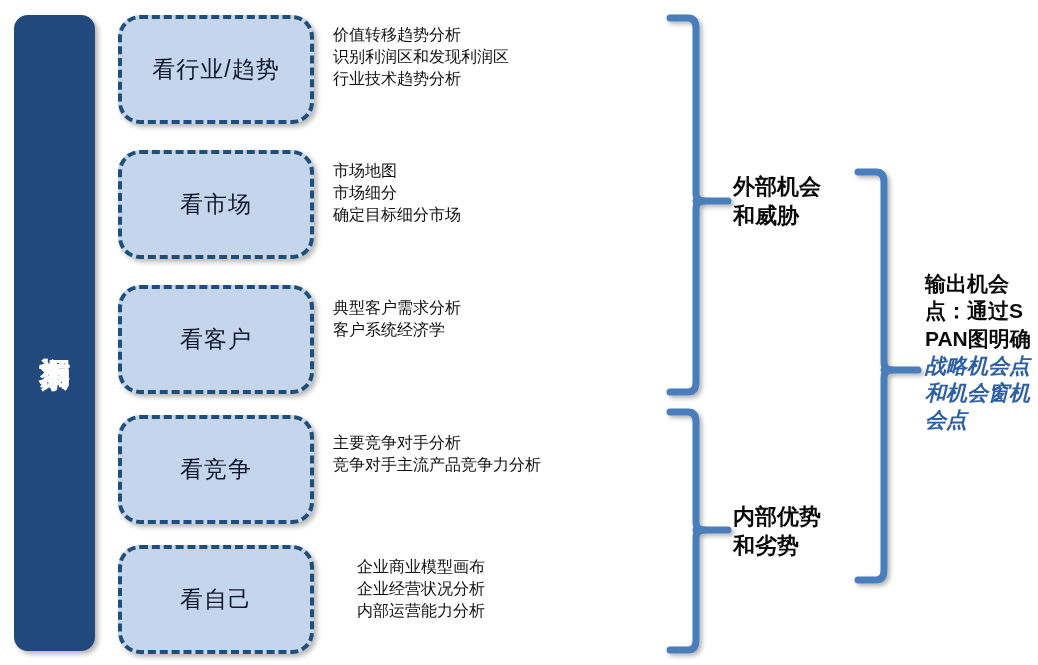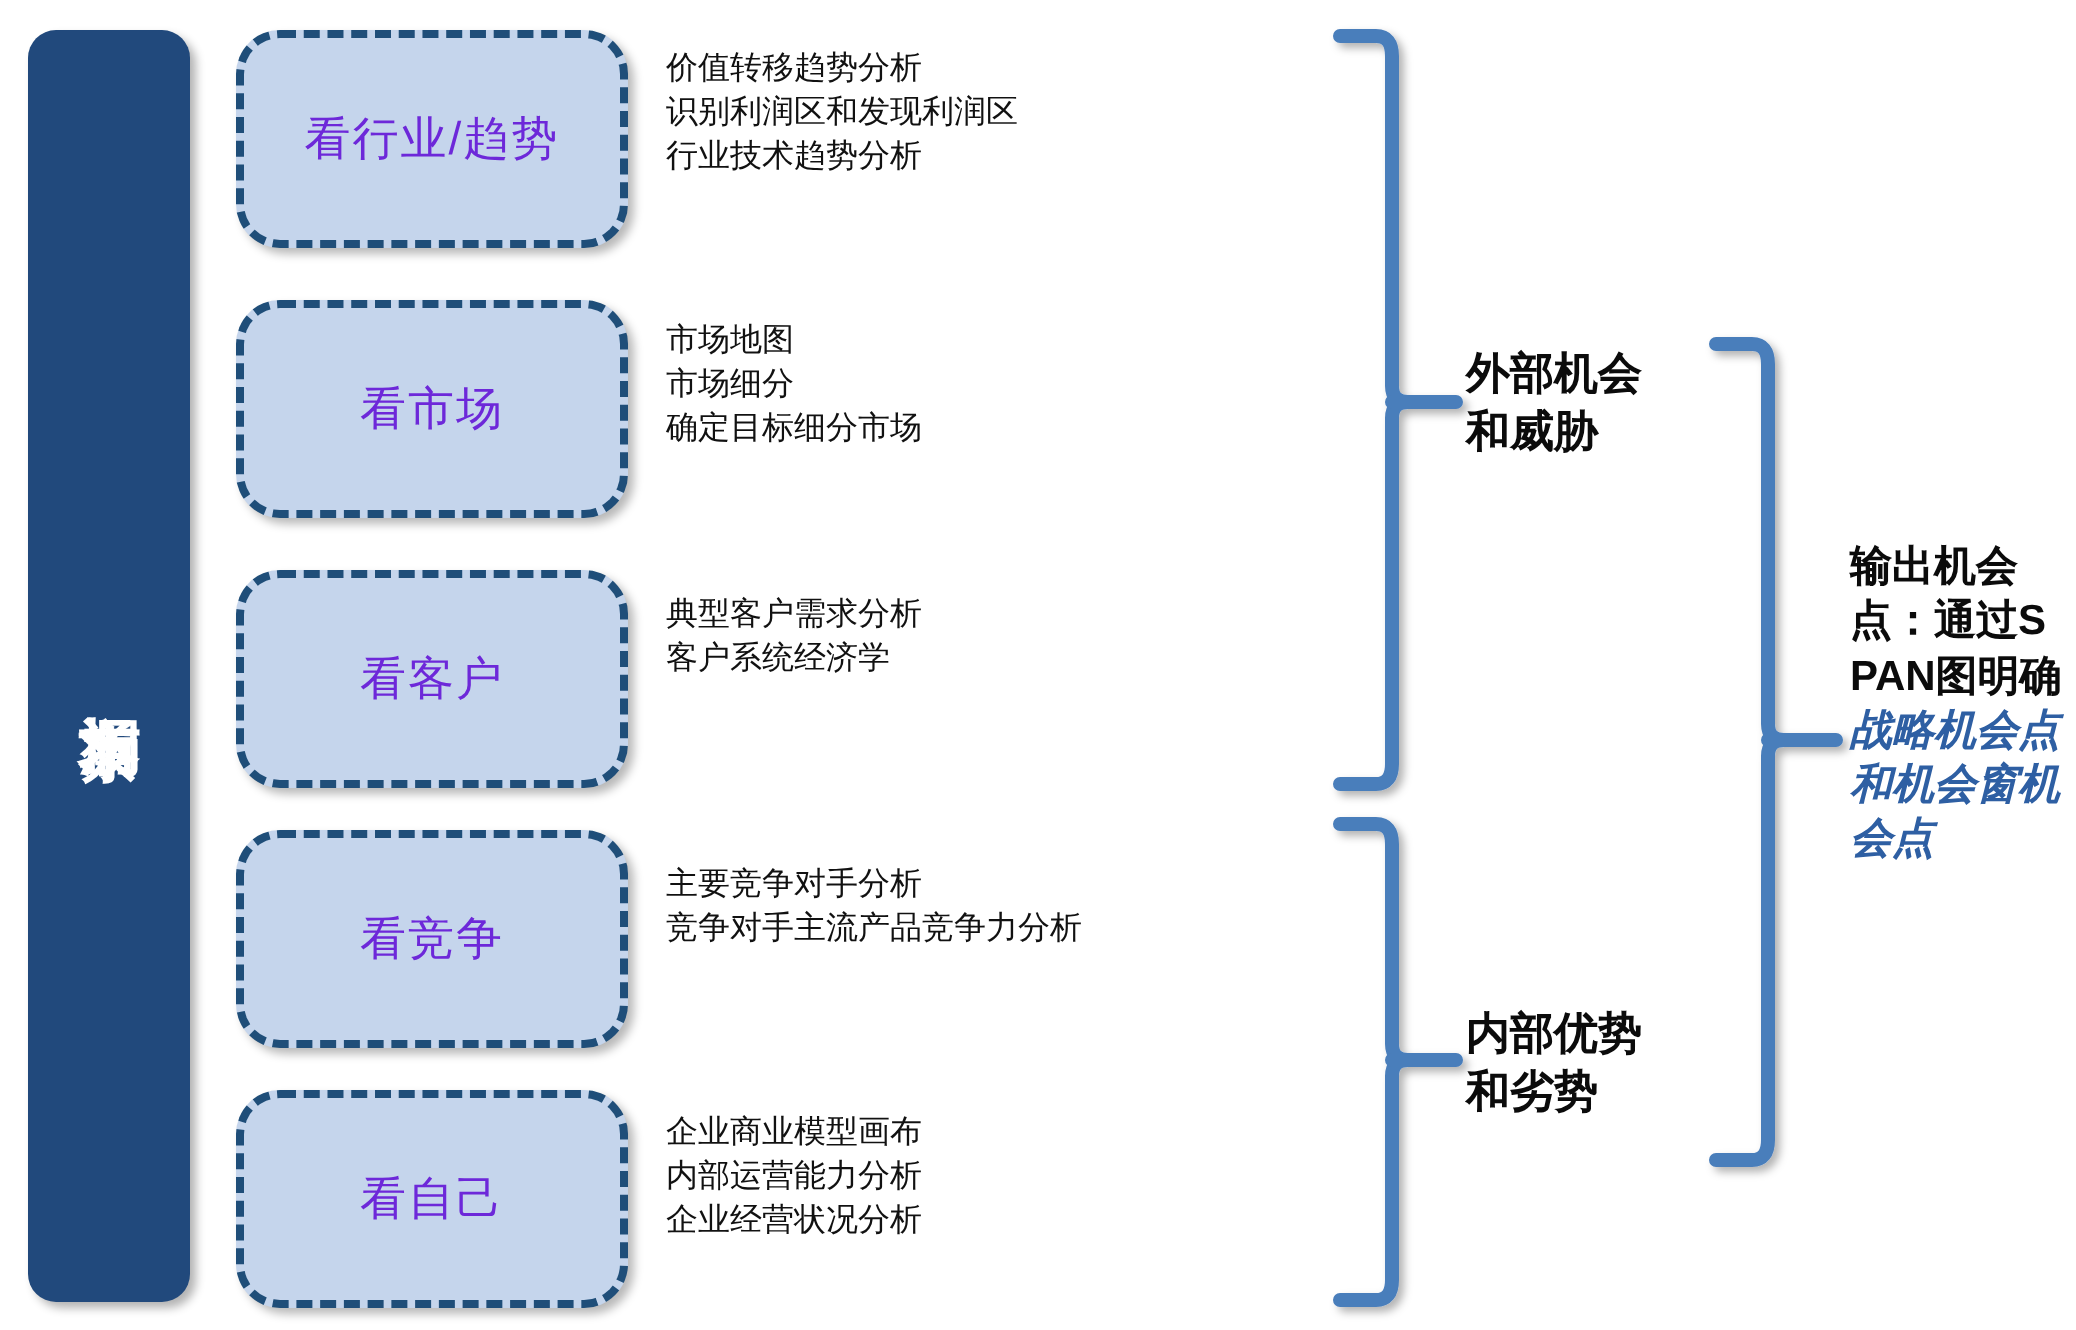--- a/index.html
+++ b/index.html
@@ -41,21 +41,21 @@
     width:196px;height:109px;
     background:#C5D5EC;
     border:4px dashed #1F4E79;
     border-radius:22px;
     box-sizing:border-box;
     box-shadow:3px 3px 5px rgba(0,0,0,.28);
     display:flex;align-items:center;justify-content:center;
   }
   .stage-box-label{
     font-size:23px;
-    color:#6d28d9;
+    color:#0f172a;
     letter-spacing:1px;
     white-space:nowrap;
   }
 
   
   .detail-block{
     position:absolute;
     left:333px;
     font-size:16px;
     line-height:1.37;
@@ -138,24 +138,24 @@
     <span class="stage-box-label">看竞争</span>
   </div>
   <div class="detail-block" style="top:432px;">
     <span class="detail-line">主要竞争对手分析</span>
     <span class="detail-line">竞争对手主流产品竞争力分析</span>
   </div>
 
   <div class="stage-box" style="top:545px;">
     <span class="stage-box-label">看自己</span>
   </div>
-  <div class="detail-block" style="top:556px;">
+  <div class="detail-block" style="top:556px;margin-left:24px;">
     <span class="detail-line">企业商业模型画布</span>
+    <span class="detail-line">企业经营状况分析</span>
     <span class="detail-line">内部运营能力分析</span>
-    <span class="detail-line">企业经营状况分析</span>
   </div>
 
   <svg class="brackets" viewBox="0 0 1038 665">
     <defs>
       <filter id="softshadow" x="-30%" y="-30%" width="180%" height="180%">
         <feDropShadow dx="2.5" dy="2.5" stdDeviation="2" flood-color="#000000" flood-opacity="0.30"></feDropShadow>
       </filter>
     </defs>
     <g fill="none" stroke="#4A7EBB" stroke-width="7" stroke-linecap="round" stroke-linejoin="round" filter="url(#softshadow)">
 

